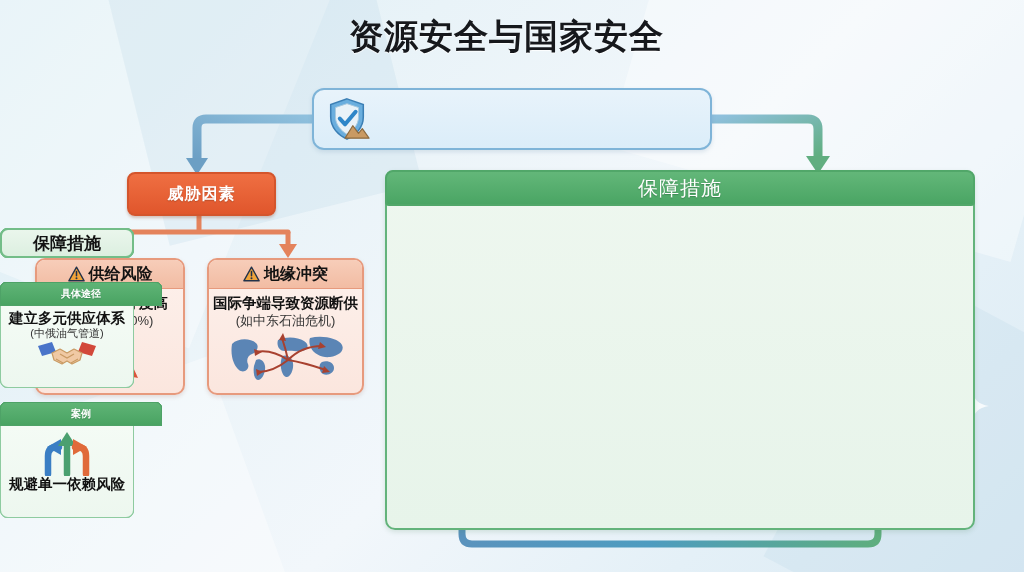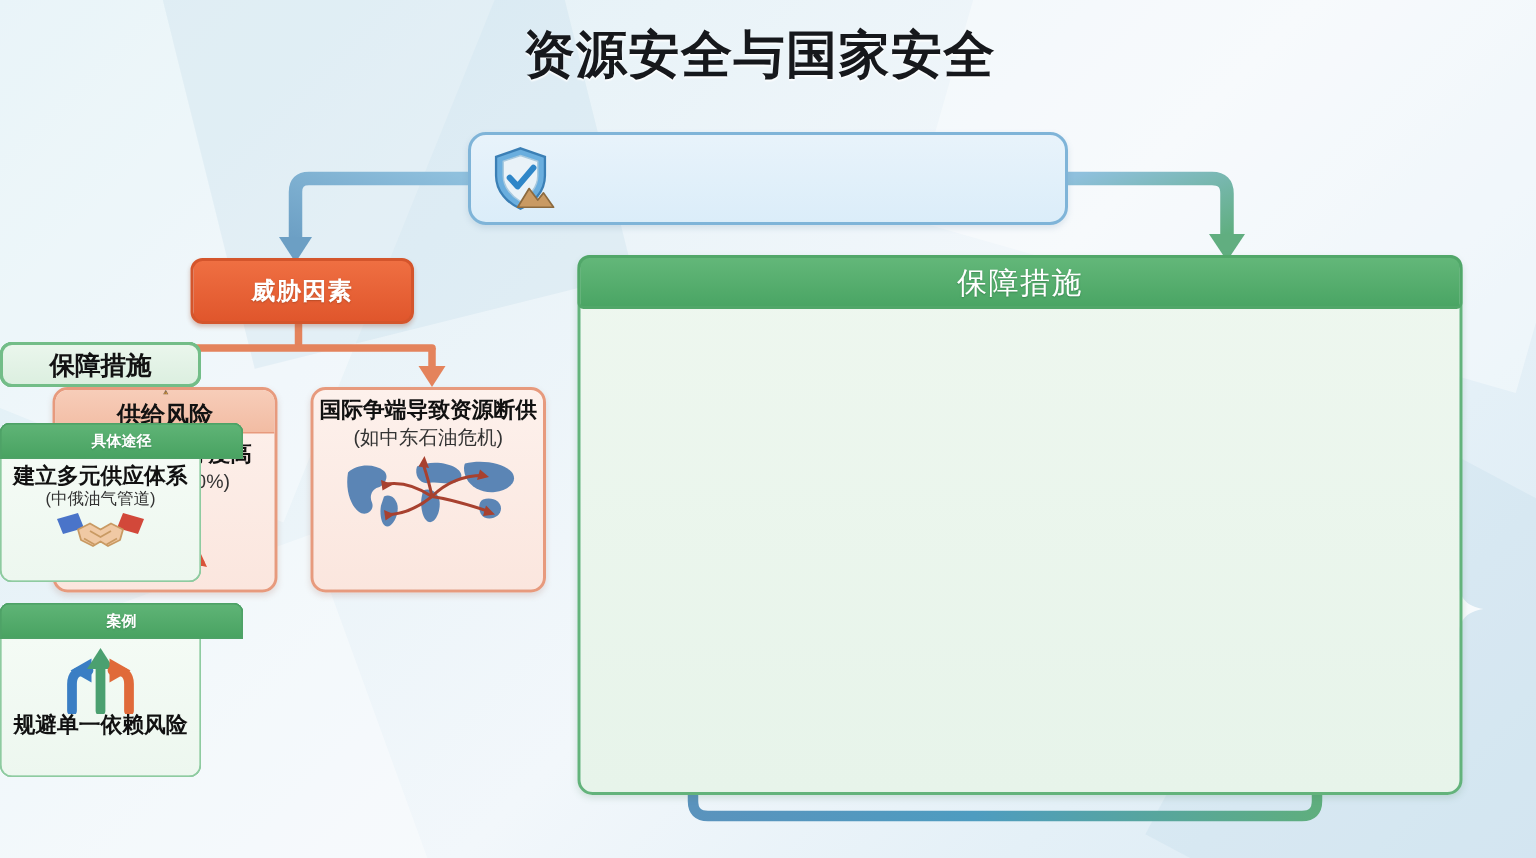--- a/index.html
+++ b/index.html
@@ -52,21 +52,21 @@
     border:2px solid #e79a7d;border-radius:10px;
     box-shadow:0 2px 4px rgba(150,90,70,.18);
     box-sizing:border-box;overflow:hidden;
   }
   .threat-card.c1{left:35px;}
   .threat-card.c2{left:207px;width:157px;}
   .threat-card-head{
     height:28px;background:linear-gradient(180deg,#f7cdb9 0%,#f2bca3 100%);
     border-bottom:1.5px solid #e79a7d;
     display:flex;align-items:center;justify-content:center;gap:4px;
-    font-size:16px;font-weight:bold;color:#121212;flex-direction:column;
+    font-size:16px;font-weight:bold;color:#121212;
   }
   .threat-card-body{padding:6px 4px 0;text-align:center;}
   .tc-l1{font-size:14.5px;font-weight:bold;color:#111;line-height:1.15;}
   .tc-l2{font-size:13px;color:#333;line-height:1.2;margin-top:1px;}
   .tc-art{display:flex;align-items:center;justify-content:center;margin-top:2px;}
 
   
   .measures{
     position:absolute;left:385px;top:170px;width:590px;height:360px;
     background:linear-gradient(180deg,#eef7ef 0%,#e7f4ea 100%);
@@ -226,20 +226,28 @@
         <path d="M10 36 A21 6 0 0 0 52 36" fill="none" stroke="#2b2f33" stroke-width="1.3"></path>
         <path d="M31 25 C27 30 24 33.5 24 36.5 A7 7 0 0 0 38 36.5 C38 33.5 35 30 31 25 Z" fill="#2b2f33"></path>
         <path d="M12 24 L34 33 L46 27 L70 45" fill="none" stroke="#d9533a" stroke-width="4.4" stroke-linecap="round" stroke-linejoin="round"></path>
         <path d="M60 45 L74 48 L68 35 Z" fill="#d9533a"></path>
       </svg>
     </div>
   </div>
 </div>
 
 <div class="threat-card c2">
+  <div class="threat-card-head">
+    <svg width="17" height="16" viewBox="0 0 20 18">
+      <path d="M10 1 L19 17 H1 Z" fill="#f0a43a" stroke="#23324a" stroke-width="1.6" stroke-linejoin="round"></path>
+      <path d="M10 6 V11" stroke="#23324a" stroke-width="1.8" stroke-linecap="round"></path>
+      <circle cx="10" cy="14" r="1.2" fill="#23324a"></circle>
+    </svg>
+    <span>地缘冲突</span>
+  </div>
   <div class="threat-card-body">
     <div class="tc-l1">国际争端导致资源断供</div>
     <div class="tc-l2">(如中东石油危机)</div>
     <div class="tc-art">
       <svg width="120" height="54" viewBox="0 0 120 54">
         <g fill="#5b85b5">
           <path d="M6 14 C12 8 24 8 30 13 C34 17 30 23 26 24 C22 25 20 30 22 34 C24 39 18 44 13 40 C8 36 4 26 6 14 Z"></path>
           <path d="M30 30 C34 28 38 31 39 36 C40 42 36 50 32 50 C28 50 27 41 28 36 Z"></path>
           <path d="M52 10 C60 6 72 7 78 11 C84 15 82 20 76 21 C70 22 66 20 60 21 C54 22 50 16 52 10 Z"></path>
           <path d="M56 26 C61 24 66 27 67 33 C68 40 64 48 60 47 C56 46 54 37 55 31 Z"></path>

